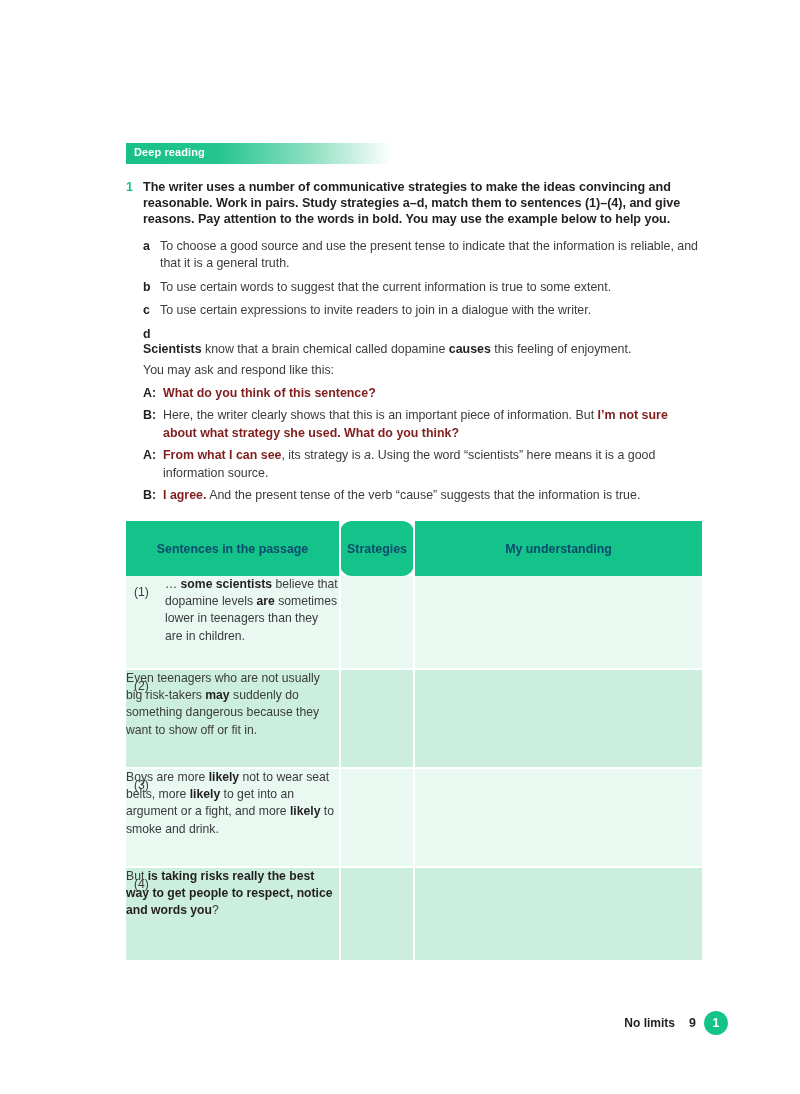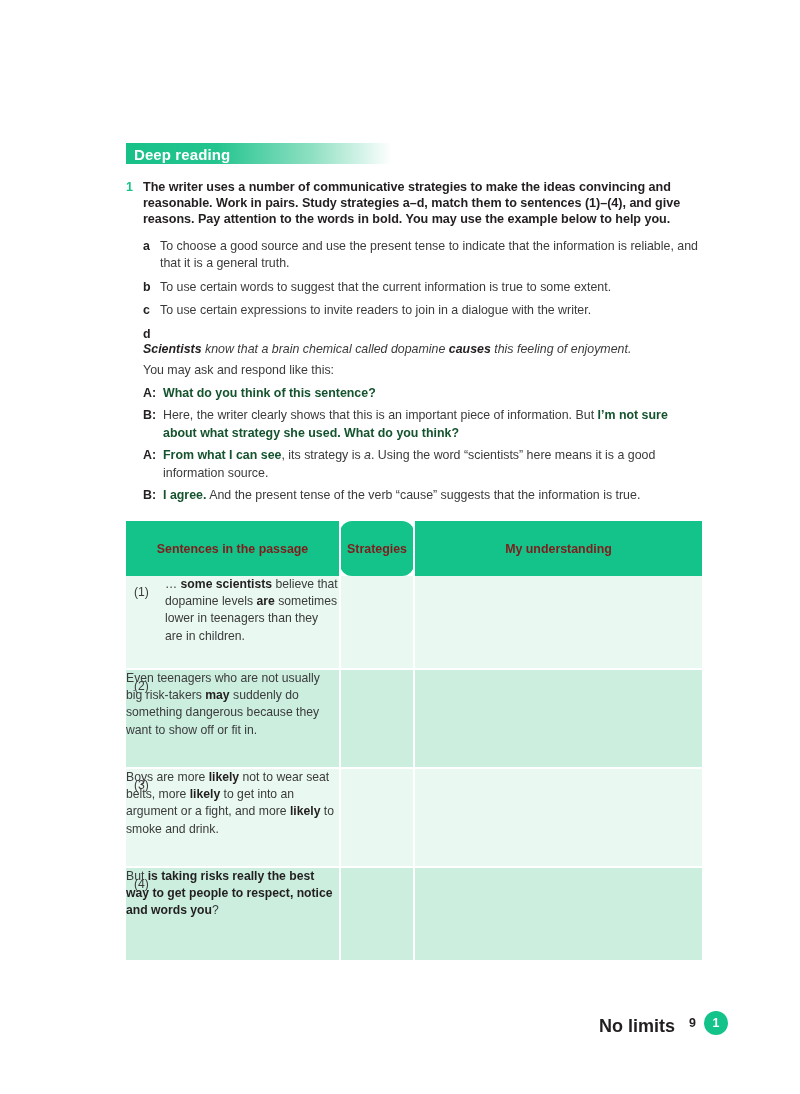--- a/index.html
+++ b/index.html
@@ -28,21 +28,21 @@
     left: 126px;
     top: 143px;
     width: 266px;
     height: 21px;
     background: linear-gradient(to right, #18c189 0%, #24c48f 34%, #8fe0c3 70%, #ffffff 100%);
   }
   .banner-label {
     position: absolute;
     left: 8px;
     top: 3px;
-    font-size: 15px;
+    font-size: 11px;
     font-weight: 700;
     color: #ffffff;
     letter-spacing: 0.1px;
     white-space: nowrap;
   }
 
   
   .ex-num {
     position: absolute;
     left: 126px;
@@ -87,21 +87,20 @@
   }
 
   
   .ex-sentence {
     position: absolute;
     left: 143px;
     top: 341px;
     width: 560px;
     font-size: 12.4px;
     line-height: 17px;
-    font-style: italic;
     color: #3b3b3b;
   }
   .ex-sentence b { font-weight: 700; color: #231f20; }
 
   .ex-leadin {
     position: absolute;
     left: 143px;
     top: 362px;
     font-size: 12.4px;
     line-height: 17px;
@@ -122,41 +121,41 @@
     color: #3b3b3b;
     margin-bottom: 5px;
   }
   .dlg-line .spk {
     position: absolute;
     left: 0;
     top: 0;
     font-weight: 700;
     color: #231f20;
   }
-  .dlg-line b { font-weight: 700; color: #14532d; }
+  .dlg-line b { font-weight: 700; color: #7f1d1d; }
   .dlg-line i { font-style: italic; }
   .dlg-line.all-bold { font-weight: 700; color: #231f20; }
 
   
   .tbl {
     position: absolute;
     left: 126px;
     top: 521px;
     width: 572px;
     border-collapse: collapse;
     table-layout: fixed;
   }
   .tbl th, .tbl td {
     padding: 0;
     vertical-align: top;
     border: none;
   }
   .tbl thead th {
     background: #14c389;
-    color: #7f1d1d;
+    color: #0c4a6e;
     font-size: 12.4px;
     font-weight: 700;
     height: 55px;
     text-align: center;
     vertical-align: middle;
     border-right: 2px solid #ffffff;
   }
   .tbl thead th:last-child { border-right: none; }
 
   .col-sent { width: 213px; }
@@ -198,21 +197,21 @@
     position: absolute;
     left: 0;
     top: 1010px;
     width: 800px;
     height: 30px;
   }
   .footer-title {
     position: absolute;
     right: 125px;
     top: 6px;
-    font-size: 18px;
+    font-size: 12px;
     font-weight: 700;
     color: #231f20;
     white-space: nowrap;
   }
   .footer-page {
     position: absolute;
     right: 104px;
     top: 6px;
     font-size: 12.4px;
     font-weight: 700;

